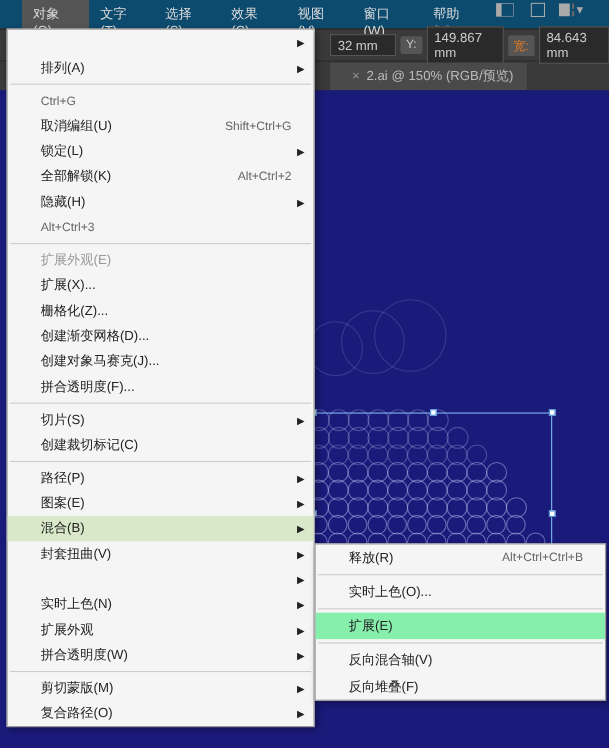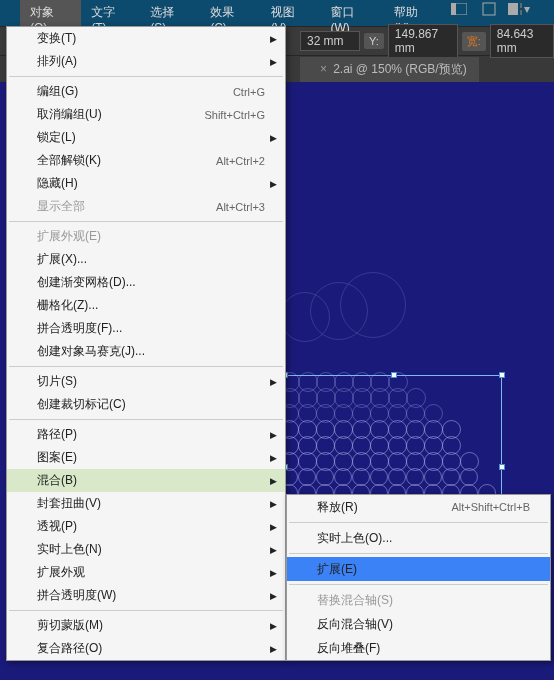--- a/index.html
+++ b/index.html
@@ -30,21 +30,21 @@
 .menu{position:absolute;top:26px;left:6px;width:280px;background:#f5f5f5;border:1px solid #999;box-shadow:2px 2px 6px rgba(0,0,0,.4);color:#222}
 .menu .row{display:flex;align-items:center;height:23px;padding:0 20px 0 30px;position:relative}
 .menu .row.hl{background:#d8e8c8}
 .menu .row.dis{color:#999}
 .menu .row .lab{flex:1}
 .menu .row .sc{color:#666;font-size:11px}
 .menu .row .ar{position:absolute;right:8px;font-size:9px}
 .menu .sep{height:1px;background:#ccc;margin:3px 2px}
 .submenu{position:absolute;top:494px;left:286px;width:265px;background:#f5f5f5;border:1px solid #999;box-shadow:2px 2px 6px rgba(0,0,0,.4);color:#222}
 .submenu .row{display:flex;align-items:center;height:24px;padding:0 20px 0 30px}
-.submenu .row.hl{background:#3b82f6}
+.submenu .row.hl{background:#86efac}
 .submenu .row.dis{color:#999}
 .submenu .row .lab{flex:1}
 .submenu .row .sc{color:#666;font-size:11px}
 .submenu .sep{height:1px;background:#ccc;margin:3px 2px}
 </style>
 </head>
 <body>
 
 <div class="menubar">
   <div class="mi active">对象(O)</div>
@@ -216,70 +216,67 @@
     <div class="h ml"></div>
       <div class="h mr"></div>
     <div class="h bl"></div>
       <div class="h bm"></div>
       <div class="h br"></div>
   </div>
 </div>
 
 <div class="menu" id="menu">
     <div class="row">
-      <span class="lab">变换(T)</span>
       <span class="ar">▶</span>
     </div>
     <div class="row">
       <span class="lab">排列(A)</span>
       <span class="ar">▶</span>
     </div>
     <div class="sep"></div>
     <div class="row">
-      <span class="lab">编组(G)</span>
       <span class="sc">Ctrl+G</span>
     </div>
     <div class="row">
       <span class="lab">取消编组(U)</span>
       <span class="sc">Shift+Ctrl+G</span>
     </div>
     <div class="row">
       <span class="lab">锁定(L)</span>
       <span class="ar">▶</span>
     </div>
     <div class="row">
       <span class="lab">全部解锁(K)</span>
       <span class="sc">Alt+Ctrl+2</span>
     </div>
     <div class="row">
       <span class="lab">隐藏(H)</span>
       <span class="ar">▶</span>
     </div>
     <div class="row dis">
-      <span class="lab">显示全部</span>
       <span class="sc">Alt+Ctrl+3</span>
     </div>
     <div class="sep"></div>
     <div class="row dis">
       <span class="lab">扩展外观(E)</span>
     </div>
     <div class="row">
       <span class="lab">扩展(X)...</span>
     </div>
     <div class="row">
+      <span class="lab">栅格化(Z)...</span>
+    </div>
+    <div class="row">
       <span class="lab">创建渐变网格(D)...</span>
     </div>
     <div class="row">
-      <span class="lab">栅格化(Z)...</span>
+      <span class="lab">创建对象马赛克(J)...</span>
     </div>
     <div class="row">
       <span class="lab">拼合透明度(F)...</span>
-    </div>
-    <div class="row">
-      <span class="lab">创建对象马赛克(J)...</span>
     </div>
     <div class="sep"></div>
     <div class="row">
       <span class="lab">切片(S)</span>
       <span class="ar">▶</span>
     </div>
     <div class="row">
       <span class="lab">创建裁切标记(C)</span>
     </div>
     <div class="sep"></div>
@@ -293,21 +290,20 @@
     </div>
     <div class="row hl">
       <span class="lab">混合(B)</span>
       <span class="ar">▶</span>
     </div>
     <div class="row">
       <span class="lab">封套扭曲(V)</span>
       <span class="ar">▶</span>
     </div>
     <div class="row">
-      <span class="lab">透视(P)</span>
       <span class="ar">▶</span>
     </div>
     <div class="row">
       <span class="lab">实时上色(N)</span>
       <span class="ar">▶</span>
     </div>
     <div class="row">
       <span class="lab">扩展外观</span>
       <span class="ar">▶</span>
     </div>
@@ -321,33 +317,30 @@
       <span class="ar">▶</span>
     </div>
     <div class="row">
       <span class="lab">复合路径(O)</span>
       <span class="ar">▶</span>
     </div>
   </div>
 <div class="submenu" id="submenu">
     <div class="row">
       <span class="lab">释放(R)</span>
-      <span class="sc">Alt+Shift+Ctrl+B</span>
+      <span class="sc">Alt+Ctrl+Ctrl+B</span>
     </div>
     <div class="sep"></div>
     <div class="row">
       <span class="lab">实时上色(O)...</span>
     </div>
     <div class="sep"></div>
     <div class="row hl">
       <span class="lab">扩展(E)</span>
     </div>
     <div class="sep"></div>
-    <div class="row dis">
-      <span class="lab">替换混合轴(S)</span>
-    </div>
     <div class="row">
       <span class="lab">反向混合轴(V)</span>
     </div>
     <div class="row">
       <span class="lab">反向堆叠(F)</span>
     </div>
   </div>
 
 </body></html>

